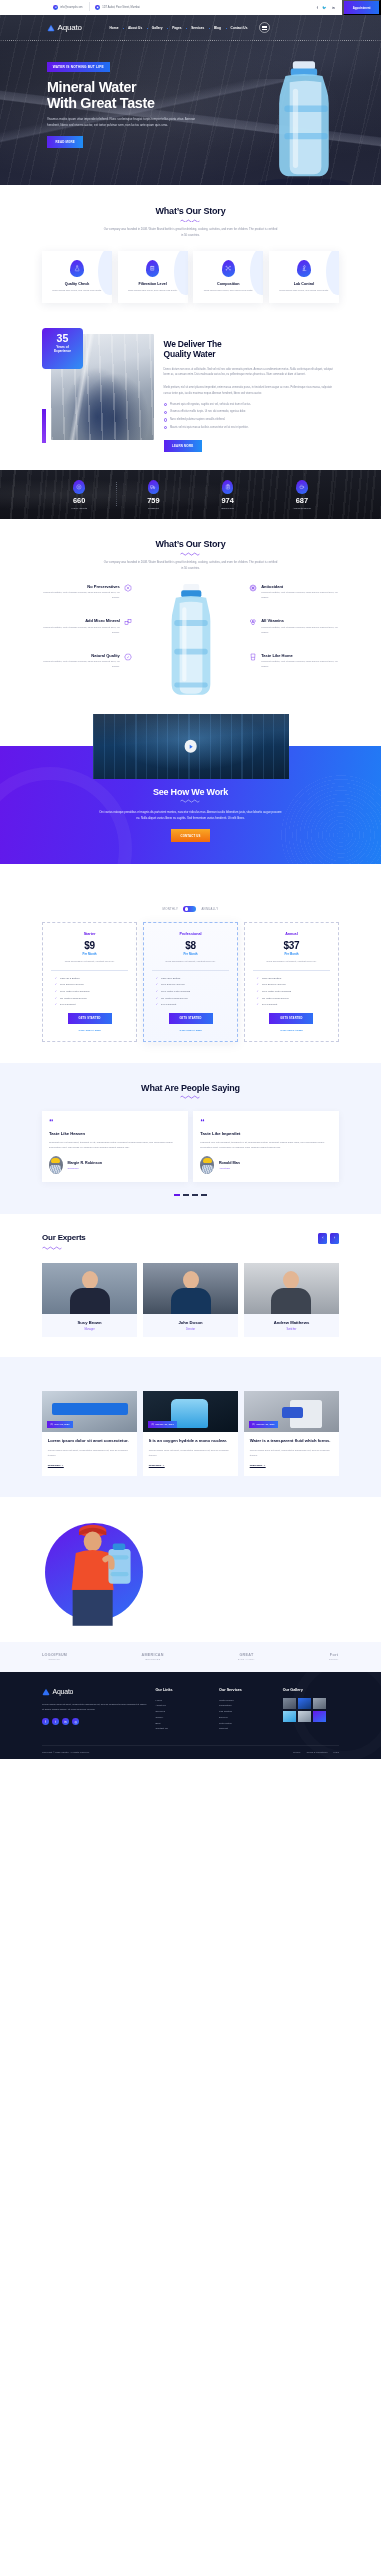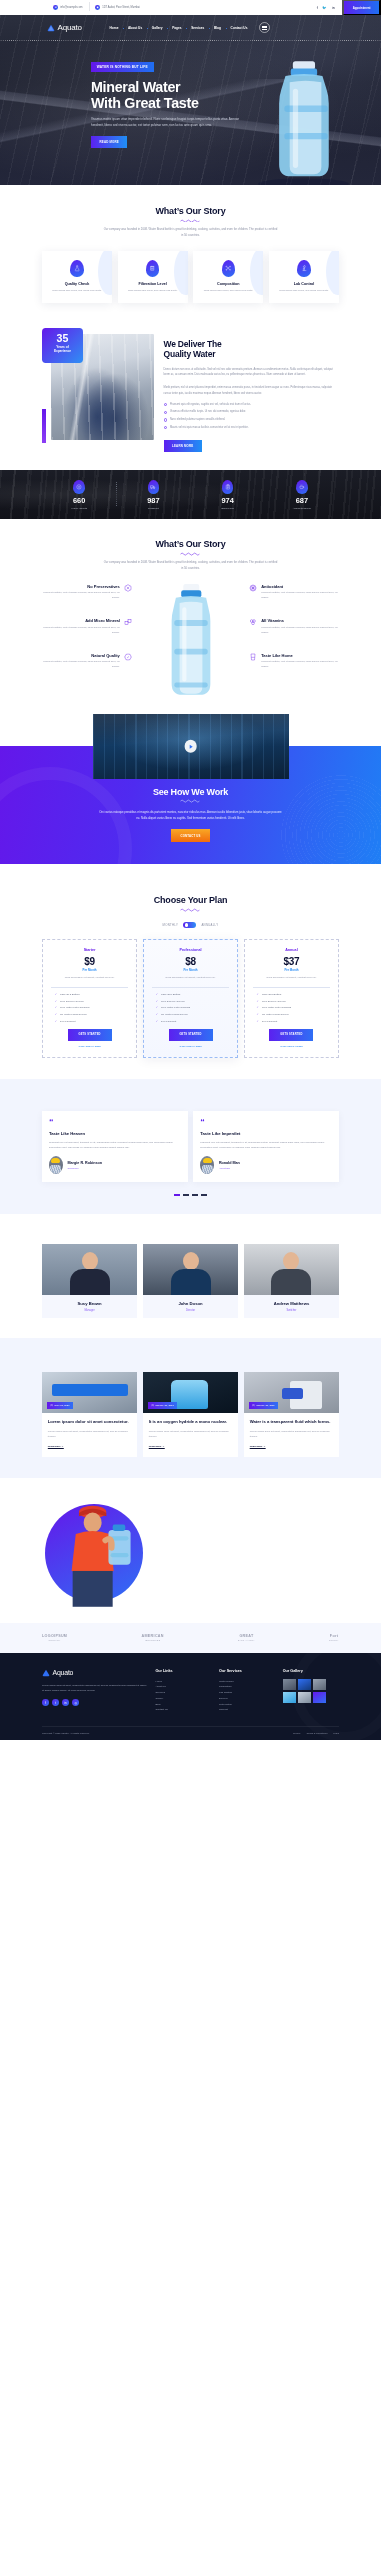--- a/index.html
+++ b/index.html
@@ -43,21 +43,21 @@
   .logo-text { color:#fff; font-size:8px; font-weight:normal; letter-spacing:-0.2px; }
   .nav { display:flex; align-items:center; gap:0; margin-left:23px; }
   .nav a { color:#fff; font-size:3.2px; font-weight:bold; text-decoration:none; padding:0 4.8px; position:relative; }
   .nav a + a::before { content:""; position:absolute; left:0; top:50%; width:1.1px; height:1.1px; border-radius:50%; background:#3b82f6; }
   .burger { margin-left:6.4px; width:11.6px; height:11.6px; border:0.5px solid rgba(255,255,255,.5); border-radius:50%; display:flex; flex-direction:column; justify-content:center; align-items:center; gap:1.1px; }
   .burger span { display:block; width:5.3px; height:0.5px; background:#fff; }
   .hero-dots { position:absolute; left:0; right:0; top:25px; height:1.1px; z-index:4;
     background-image:radial-gradient(circle, rgba(255,255,255,.55) 0.3px, transparent 0.3px);
     background-size:2.1px 1.1px; }
 
-  .hero-body { position:relative; z-index:5; padding:20px 47px 0;margin-left:44px; }
+  .hero-body { position:relative; z-index:5; padding:20px 47px 0; }
   .badge { display:inline-block; background:linear-gradient(90deg,#6417ea,#1f6ff2); color:#fff;
     font-size:3.2px; font-weight:bold; letter-spacing:0.2px; padding:2.6px 5.8px; margin-bottom:7.4px; }
   .hero h1 { color:#fff; font-size:14.3px; line-height:1.13; font-weight:bold; letter-spacing:-0.3px; }
   .hero p { color:#cfd3e0; font-size:3px; line-height:1.95; margin-top:5.8px; max-width:159px; }
   .btn-grad { display:inline-block; background:linear-gradient(90deg,#5b21f0,#1f8ff5); color:#fff;
     font-size:2.9px; font-weight:bold; letter-spacing:0.2px; padding:4.2px 8.5px; margin-top:6.9px; border:none; cursor:pointer; }
   .hero-bottle { position:absolute; right:15px; bottom:-4.2px; width:122px; height:132px; z-index:4; }
 
   
   .sec-head { text-align:center; }
@@ -71,21 +71,21 @@
   .card { flex:1; background:#fff; box-shadow:0 2.1px 9.5px rgba(26,33,82,.09); padding:9px 4.8px 8.5px; text-align:center; position:relative; overflow:hidden; }
   .card::after { content:""; position:absolute; right:-9.5px; top:-3.2px; width:23px; height:47px; border-radius:50%; background:#eaf1ff; z-index:0; }
   .card-ico { width:13.2px; height:16.4px; border-radius:50% 50% 50% 50%/60% 60% 40% 40%;
     background:linear-gradient(160deg,#5b21f0,#2f6ff5); margin:0 auto 4.8px; display:flex; align-items:center; justify-content:center; position:relative; z-index:1; }
   .card h4 { font-size:3.7px; font-weight:bold; position:relative; z-index:1; }
   .card p { font-size:2.4px; color:#9195a8; line-height:2; margin-top:3.7px; position:relative; z-index:1; }
 
   
   .deliver { padding:5.3px 0 18px; display:flex; gap:9.5px; }
   .deliver-left { width:112px; position:relative; padding-top:6.4px; }
-  .exp-badge { position:absolute; left:0; top:0; width:41px; height:35px; border-radius:3.7px;
+  .exp-badge { position:absolute; left:0; top:0; width:41px; height:41px; border-radius:3.7px;
     background:linear-gradient(135deg,#6417ea,#2f8ff5); color:#fff; text-align:center; padding-top:4.8px; z-index:3; }
   .exp-badge .n { font-size:10.6px; font-weight:bold; line-height:1; }
   .exp-badge .t { font-size:3.2px; font-weight:bold; line-height:1.35; margin-top:1.6px; }
   .deliver-img { margin-left:8.5px; height:106px; border-radius:1.1px; position:relative; overflow:hidden;
     background:linear-gradient(170deg,#e7ebf0 0%,#cdd4de 30%,#9aa5b4 60%,#7e8996 100%); }
   .deliver-img::before { content:""; position:absolute; inset:0;
     background:
       linear-gradient(100deg, transparent 30%, rgba(255,255,255,.5) 33%, transparent 36%),
       repeating-linear-gradient(88deg, rgba(255,255,255,.22) 0 1.6px, transparent 1.6px 12.7px),
       radial-gradient(ellipse at 45% 78%, rgba(30,50,95,.75), transparent 42%),
@@ -476,21 +476,21 @@
       </div>
       <div class="counter">
         <div class="cnt-ico">
             <svg width="5.8" height="5.8" viewBox="0 0 24 24" fill="none" stroke="#fff" stroke-width="1.4">
               <path d="M2 7h11v9H2z"></path>
               <path d="M13 10h4l3 3v3h-7z"></path>
               <circle cx="6" cy="18" r="1.6"></circle>
               <circle cx="17" cy="18" r="1.6"></circle>
             </svg>
           </div>
-        <div class="cnt-n">987</div>
+        <div class="cnt-n">759</div>
         <div class="cnt-l">Transport</div>
       </div>
       <div class="counter">
         <div class="cnt-ico">
             <svg width="5.8" height="5.8" viewBox="0 0 24 24" fill="none" stroke="#fff" stroke-width="1.4">
               <rect x="5" y="4" width="14" height="17" rx="2"></rect>
               <path d="M9 3h6v3H9z"></path>
               <path d="M8 11h8M8 14h8M8 17h5"></path>
             </svg>
           </div>
@@ -616,26 +616,20 @@
       </svg>
     <p>Orci varius natoque penatibus et magnis dis parturient montes, nascetur ridiculus mus. Aenean iaculis bibendum justo, vitae lobortis augue posuere eu. Nulla aliquet varius libero eu sagittis. Sed fermentum varius hendrerit. Ut velit libero.</p>
     <button class="btn-orange">CONTACT US</button>
   </section>
   <svg class="wave-bottom" viewBox="0 0 720 26" preserveAspectRatio="none">
     <path d="M0 0 Q180 30 360 12 T720 2 L720 26 L0 26 Z" fill="#fff"></path>
   </svg>
 
   <section class="pricing">
     <div class="container">
-      <div class="sec-head">
-        <h2 class="sec-title">Choose Your Plan</h2>
-        <svg class="squig" width="21" height="3.7" viewBox="0 0 40 7">
-            <path d="M1 4 q3 -4 6 0 t6 0 t6 0 t6 0 t6 0 t6 0" fill="none" stroke="#6417ea" stroke-width="1"></path>
-          </svg>
-      </div>
       <div class="toggle-row">
         <span class="lbl">MONTHLY</span>
         <div class="switch">
             <span class="knob"></span>
           </div>
         <span class="lbl">ANNUALLY</span>
       </div>
       <div class="plans">
         <div class="plan">
           <div class="plan-name">Starter</div>
@@ -729,20 +723,26 @@
           </div>
           <button class="plan-btn">GETS STARTED</button>
           <div class="plan-trial">*Free Trial 14 Days</div>
         </div>
       </div>
     </div>
   </section>
 
   <section class="testi">
     <div class="container">
+      <div class="sec-head">
+        <h2 class="sec-title">What Are People Saying</h2>
+        <svg class="squig" width="21" height="3.7" viewBox="0 0 40 7">
+            <path d="M1 4 q3 -4 6 0 t6 0 t6 0 t6 0 t6 0 t6 0" fill="none" stroke="#6417ea" stroke-width="1"></path>
+          </svg>
+      </div>
       <div class="tcards">
         <div class="tcard">
           <div class="quote">“</div>
           <h4>Taste Like Heaven</h4>
           <p>Praesent nec elit imperdiet, tincidunt ex at, malesuada lectus. Praesent cursus diam risus, non accumsan neque fermentum eget. Maecenas vel aliquam enim aliquam aliquet finibus nisl.</p>
           <div class="tfoot">
             <div class="tavatar"></div>
             <div>
               <div class="tname">Margie R. Robinson</div>
               <div class="trole">Chiarman</div>
@@ -766,20 +766,32 @@
         <i class="on"></i>
         <i></i>
         <i></i>
         <i></i>
       </div>
     </div>
   </section>
 
   <section class="experts">
     <div class="container">
+      <div class="exp-head">
+        <div>
+          <h2 class="sec-title">Our Experts</h2>
+          <svg width="21" height="3.7" viewBox="0 0 40 7" style="margin-top:1.6px">
+              <path d="M1 4 q3 -4 6 0 t6 0 t6 0 t6 0 t6 0 t6 0" fill="none" stroke="#6417ea" stroke-width="1"></path>
+            </svg>
+        </div>
+        <div class="arrows">
+          <div class="arrow">‹</div>
+          <div class="arrow">›</div>
+        </div>
+      </div>
       <div class="team">
         <div class="member">
           <div class="m-photo a"></div>
           <div class="m-info">
             <div class="m-name">Susy Brown</div>
             <div class="m-role">Manager</div>
           </div>
         </div>
         <div class="member">
           <div class="m-photo b"></div>

